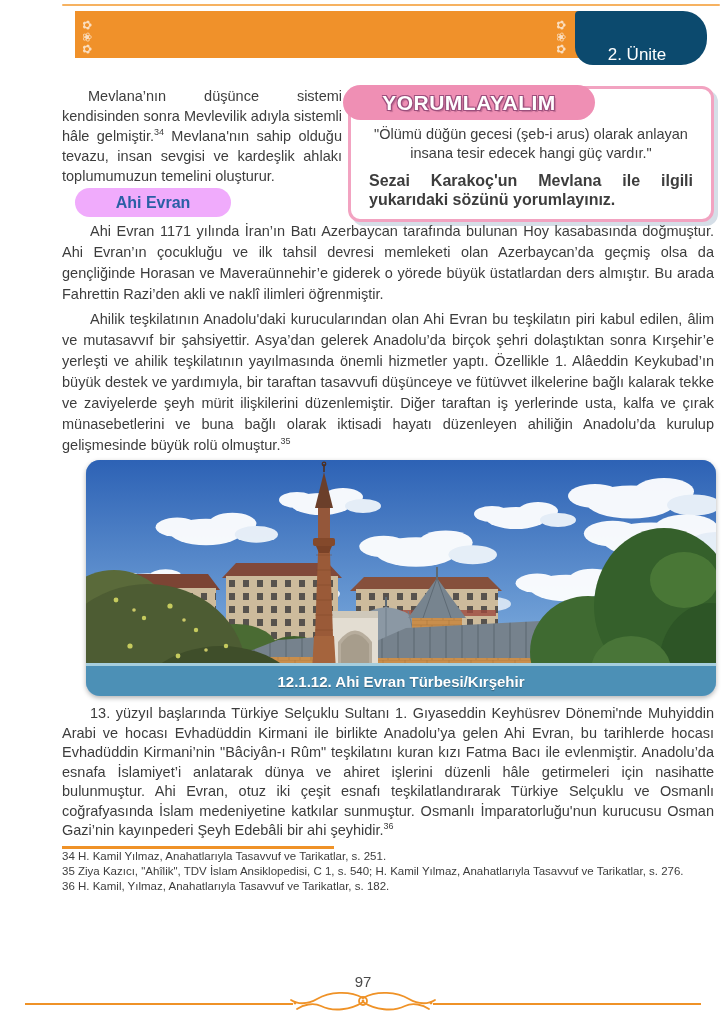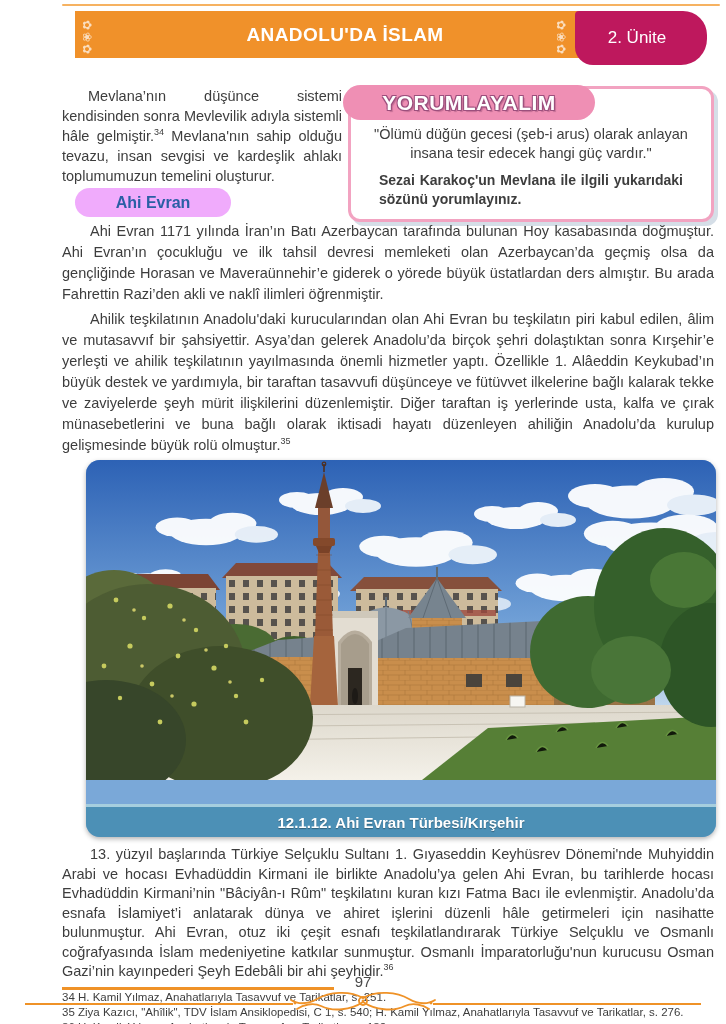--- a/index.html
+++ b/index.html
@@ -11,22 +11,22 @@
   sup { font-size:9px; line-height:0; }
 
   
   .top-rule { position:absolute; top:4px; left:62px; right:6px; height:2px;
     background:#f6b261; border-radius:2px; }
 
   
   .header { position:absolute; left:75px; top:11px; width:632px; height:54px; }
   .header-bar { position:absolute; left:0; top:0; width:545px; height:47px; background:#f0912a; }
   .unit-tab { position:absolute; left:500px; top:0; width:132px; height:54px;
-    background:#be185d; border-radius:4px 24px 26px 18px;
-    display:flex; align-items:center; justify-content:center; }
+    background:#0c4a6e; border-radius:4px 24px 26px 18px;
+    display:flex; align-items:flex-end; justify-content:center; }
   .unit-label { color:#ffffff; font-size:17px; padding-right:8px; }
   .header-title { position:absolute; left:30px; top:0; width:480px; height:47px;
     display:flex; align-items:center; justify-content:center;
     color:#ffffff; font-weight:bold; font-size:19px; letter-spacing:.4px; }
   .ornament { position:absolute; top:50%; transform:translateY(-50%) rotate(90deg);
     color:#ffffff; opacity:.7; font-size:12px; letter-spacing:2px; white-space:nowrap; }
   .orn-left  { left:-6px; }
   .orn-right { left:468px; }
 
   
@@ -37,36 +37,36 @@
   .interpret-box { flex:1; position:relative; background:#ffffff;
     border:3px solid #f2a3c1; border-radius:12px;
     box-shadow:4px 4px 0 #d5dee7; padding:36px 12px 10px; min-height:72px; }
   .interpret-tab { position:absolute; top:-4px; left:-8px; width:252px; height:35px;
     background:#ef8fb4; border-radius:18px;
     display:flex; align-items:center; justify-content:center; }
   .interpret-title { color:#ffffff; font-weight:bold; font-size:21px; letter-spacing:.5px;
     text-shadow:-1px -1px 0 #9c4f7d, 1px -1px 0 #9c4f7d, -1px 1px 0 #9c4f7d,
                 1px 1px 0 #9c4f7d, 2px 2px 1px rgba(110,45,85,.35); }
   .interpret-quote { text-align:center; font-size:14.5px; line-height:19px; margin:0 2px 8px; }
-  .interpret-instruction { font-weight:bold; font-size:14px; line-height:19px;
-    text-align:justify; margin:0 16px; }
+  .interpret-instruction { font-weight:bold; font-size:16px; line-height:19px;
+    text-align:justify; margin:0 6px; }
 
   
   .section-pill { position:absolute; top:188px; left:75px; width:156px; height:29px;
     background:#f0abfc; border-radius:15px; display:flex; align-items:center;
     justify-content:center; color:#2a5fa5; font-weight:bold; font-size:16px; }
 
   
   .main { position:absolute; top:221px; left:62px; width:652px; }
   .body-par { margin:0; font-size:14.5px; line-height:21px; text-align:justify; text-indent:28px; }
   .p2 { margin-top:4px; }
   .p3 { margin-top:8px; line-height:19.5px; }
 
   
-  .figure { position:relative; margin:4px 0 0 24px; width:630px; height:377px;
+  .figure { position:relative; margin:4px 0 0 24px; width:630px; height:236px;
     border-radius:14px; overflow:hidden; box-shadow:0 2px 5px rgba(0,0,0,.3); background:#7aa8d8; }
   .figure svg { display:block; }
   .figure-caption { position:absolute; left:0; right:0; bottom:0; height:33px;
     background:#4c90b6; border-top:3px solid #a6cede; box-sizing:border-box;
     display:flex; align-items:center; justify-content:center;
     color:#ffffff; font-weight:bold; font-size:15px; text-shadow:0 1px 1px rgba(0,0,0,.35); }
 
   
   .fn-rule { margin-top:5px; width:272px; height:3px; background:#ef9227; }
   .footnotes { font-size:11.5px; line-height:15px; }
@@ -86,21 +86,20 @@
 
   <div class="top-rule"></div>
 
   <div class="header">
     <div class="header-bar"></div>
     <div class="unit-tab">
       <span class="unit-label">2. Ünite</span>
     </div>
     <span class="ornament orn-left">✿❀✿</span>
     <span class="ornament orn-right">✿❀✿</span>
-    <div class="header-title">ANADOLU'DA İSLAM</div>
   </div>
 
   <div class="row">
     <div class="col-left">
       <p>
         <span>Mevlana’nın düşünce sistemi kendisinden sonra Mevlevilik adıyla sistemli hâle gelmiştir.</span><sup>34</sup><span> Mevlana'nın sahip olduğu tevazu, insan sevgisi ve kardeşlik ahlakı toplumumuzun temelini oluşturur.</span>
       </p>
     </div>
     <div class="interpret-box">
       <div class="interpret-tab">

